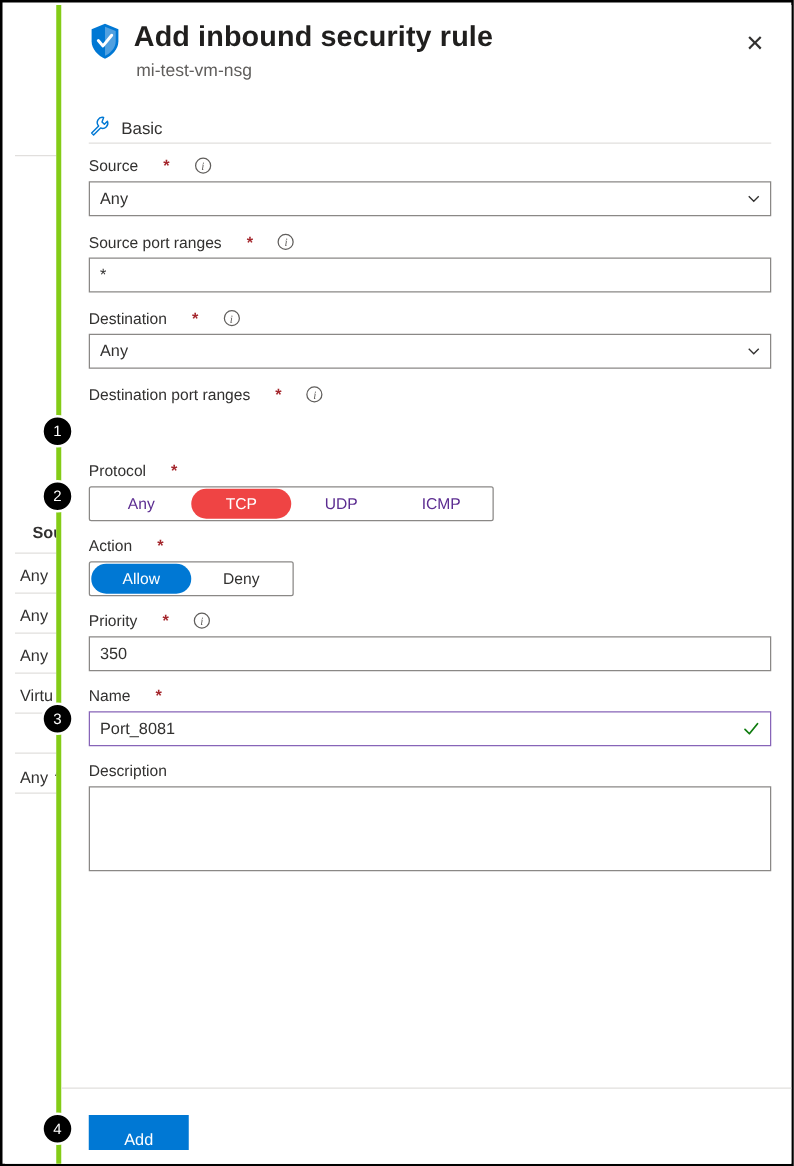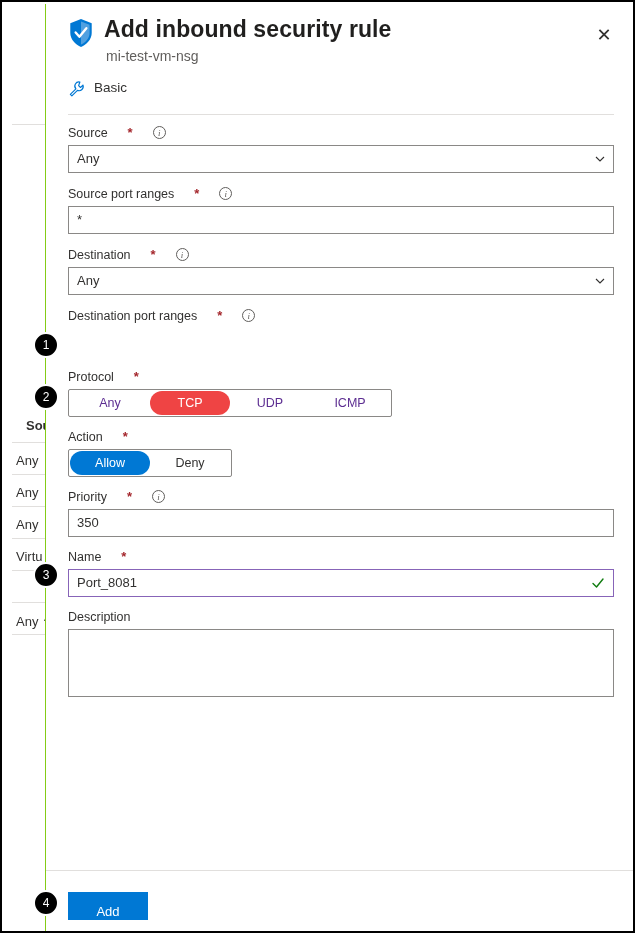--- a/index.html
+++ b/index.html
@@ -58,21 +58,21 @@
   }
 
   
   #panel {
     position: absolute;
     left: 43px;
     top: 2px;
     width: 590px;
     height: 929px;
     background: #ffffff;
-    border-left: 1px solid #84cc16;
+    border-left: 4px solid #84cc16;
     box-sizing: border-box;
   }
 
   #panel-header {
     position: absolute;
     left: 0; top: 0;
     width: 100%;
     height: 62px;
   }
   .shield-icon {
@@ -115,21 +115,21 @@
     cursor: pointer;
     padding: 0;
   }
 
   #basic-row {
     position: absolute;
     left: 22px;
     top: 76px;
     height: 30px;
     display: flex;
-    align-items: flex-start;
+    align-items: flex-end;
     gap: 8px;
   }
   .wrench-icon {
     width: 18px;
     height: 18px;
     display: block;
   }
   #basic-label {
     font-size: 13.5px;
     color: #323130;

